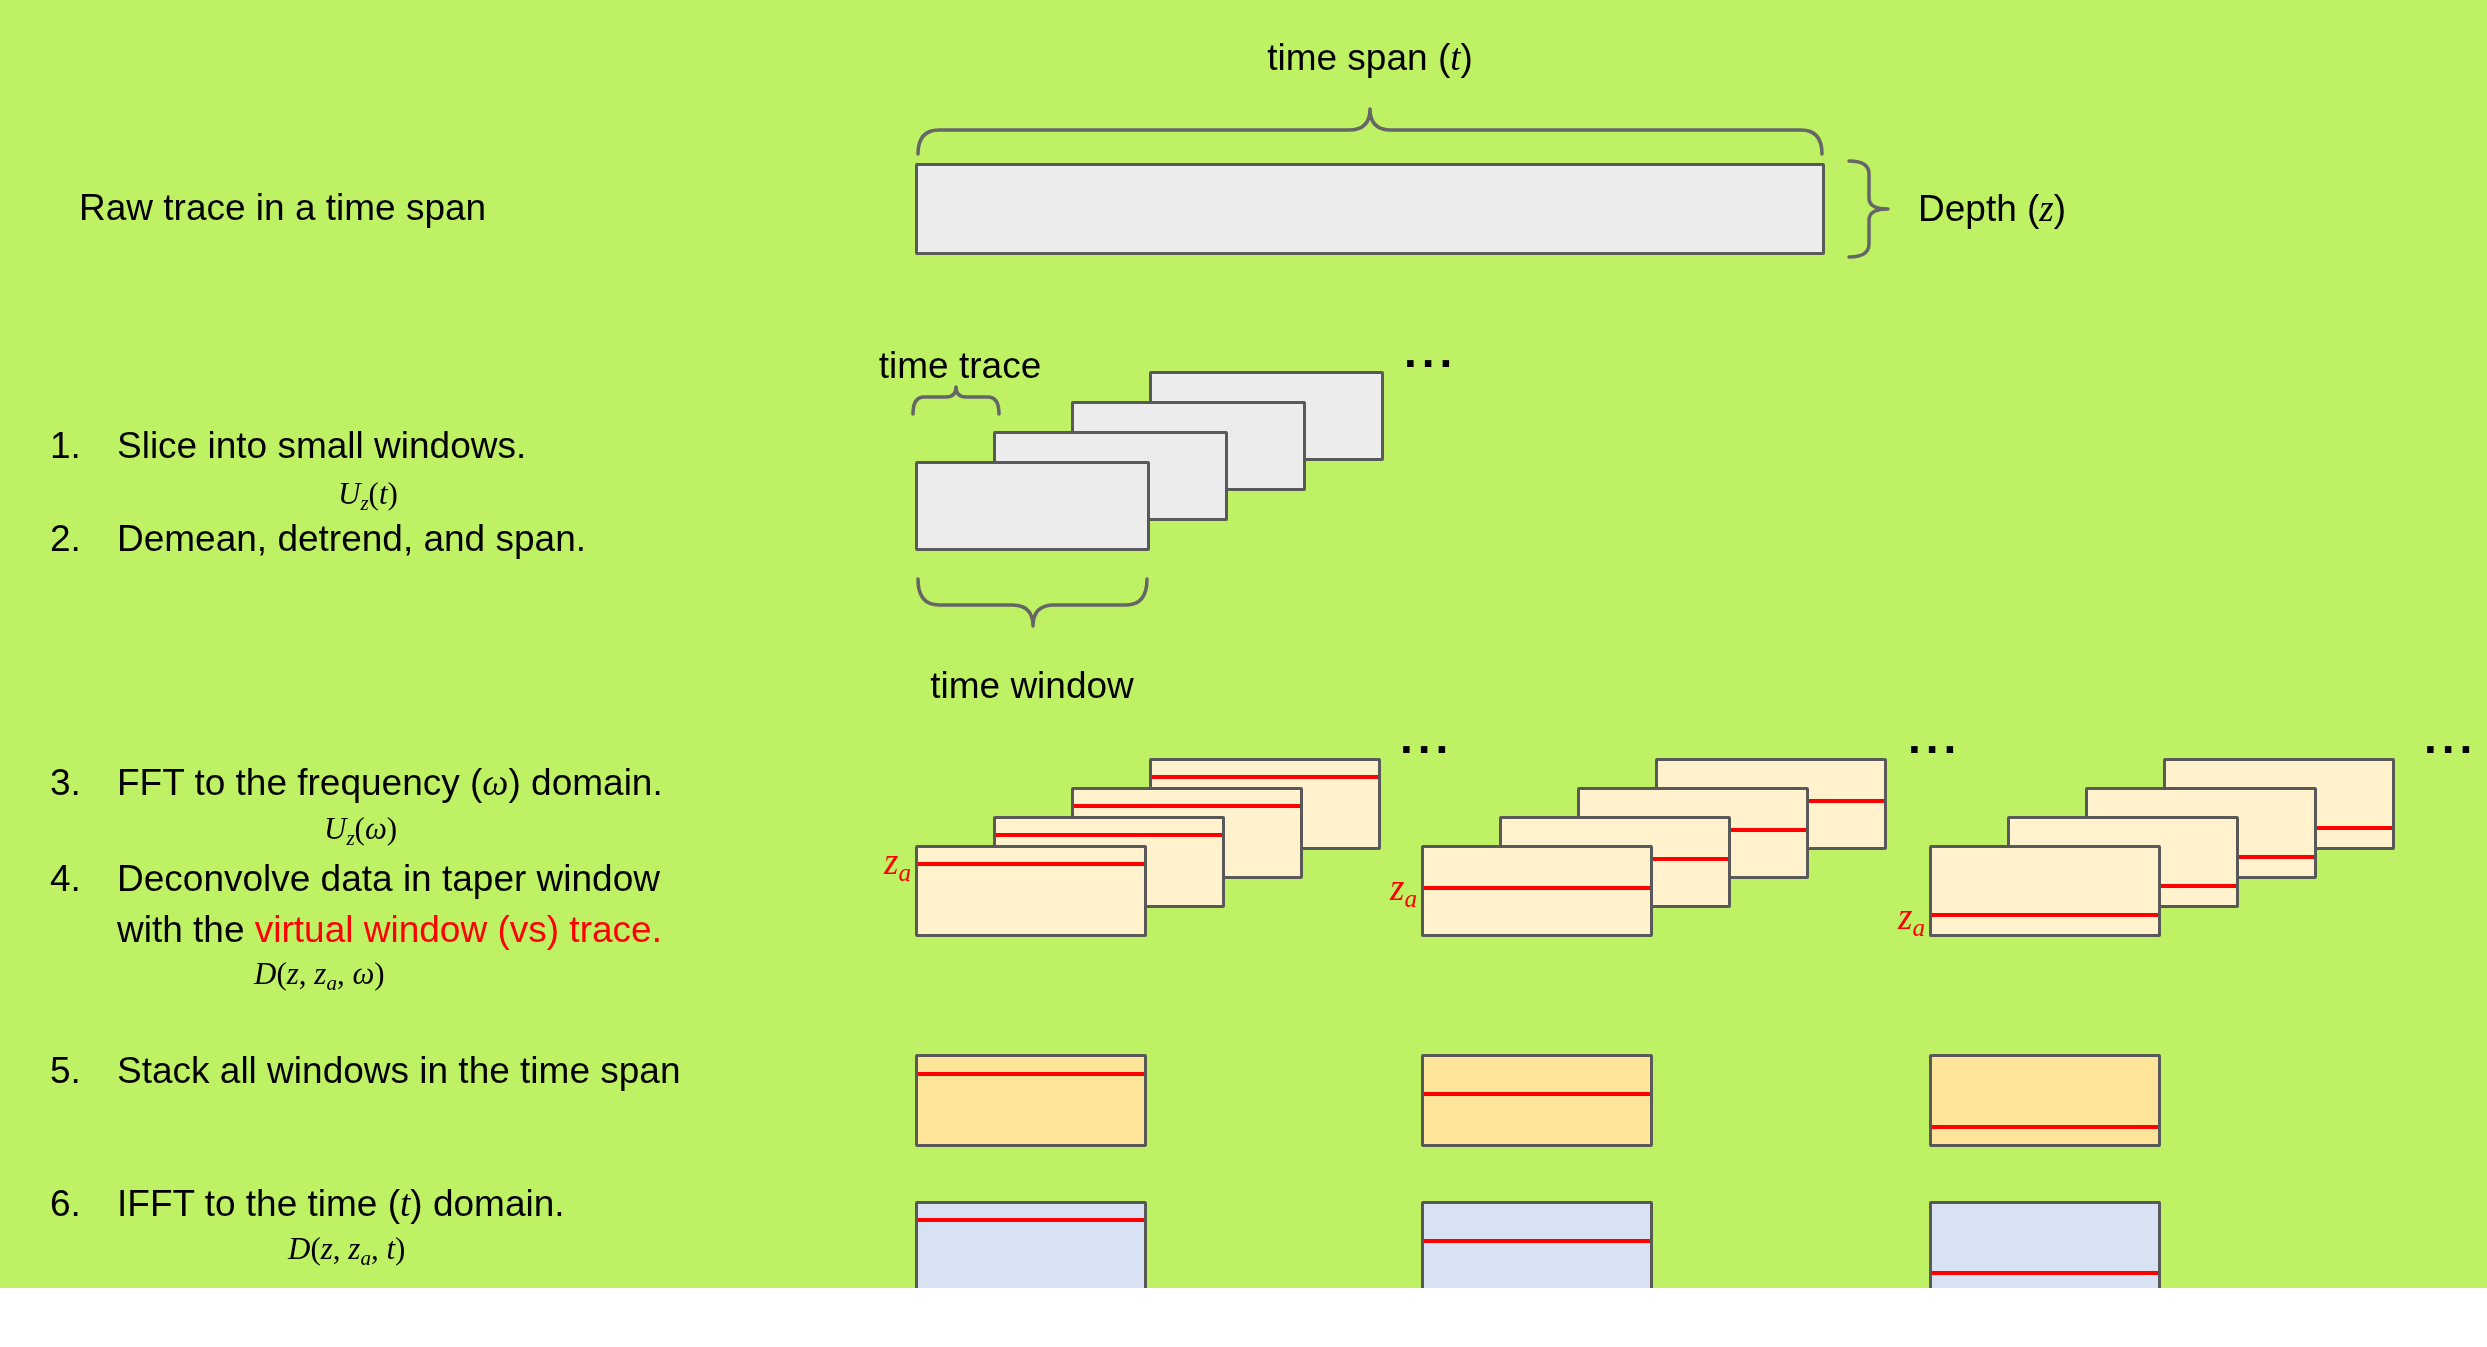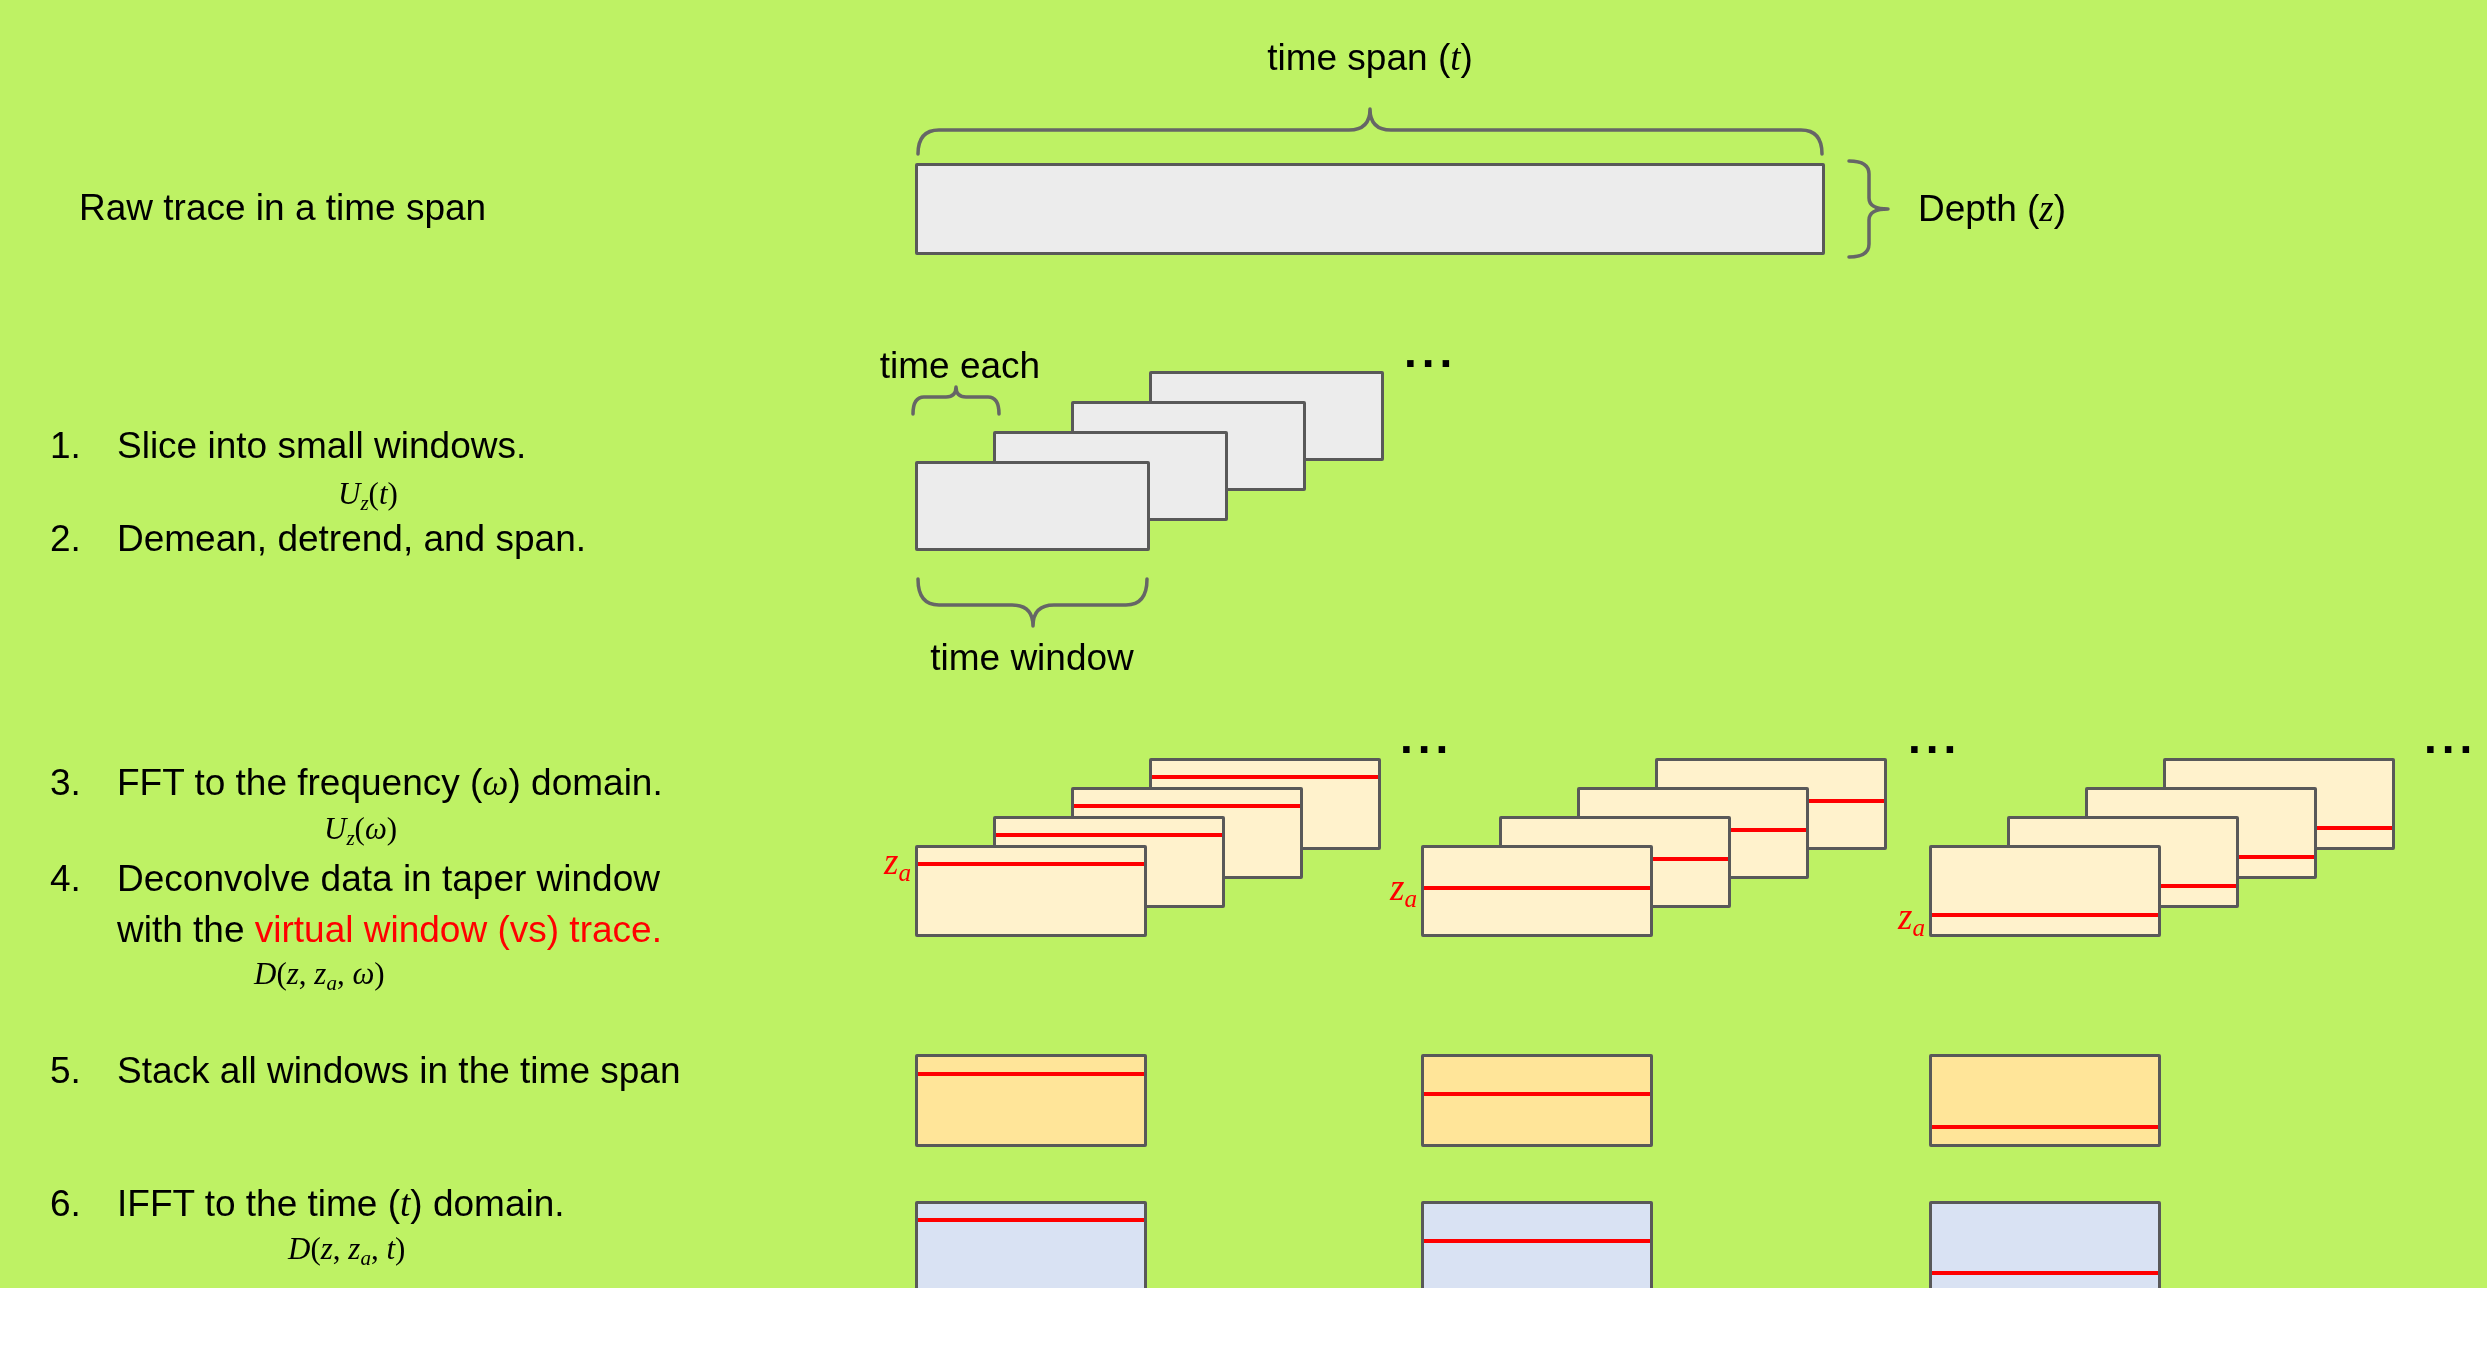--- a/index.html
+++ b/index.html
@@ -31,28 +31,28 @@
   <div class="abs t center" style="left:1170px;top:36px;width:400px">time span (<i>t</i>)</div>
   <svg class="brace" style="left:915px;top:104px" width="910" height="52" viewBox="0 0 910 52">
     <path d="M3 50 Q3 26 24 26 L434 26 Q455 26 455 5 Q455 26 476 26 L886 26 Q907 26 907 50"></path>
   </svg>
   <div class="abs t" style="left:79px;top:186px">Raw trace in a time span</div>
   <svg class="brace" style="left:1846px;top:158px" width="52" height="102" viewBox="0 0 52 102">
     <path d="M3 3 Q23 3 23 16 L23 40 Q23 51 42 51 Q23 51 23 62 L23 86 Q23 99 3 99"></path>
   </svg>
   <div class="abs t" style="left:1918px;top:187px">Depth (<i>z</i>)</div>
 
-  <div class="abs t center" style="left:860px;top:344px;width:200px">time each</div>
+  <div class="abs t center" style="left:860px;top:344px;width:200px">time trace</div>
   <svg class="brace" style="left:910px;top:384px" width="92" height="32" viewBox="0 0 92 32">
     <path d="M3 30 Q3 13 14 13 L36 13 Q46 13 46 3 Q46 13 56 13 L78 13 Q89 13 89 30"></path>
   </svg>
   <svg class="brace" style="left:915px;top:576px" width="235" height="54" viewBox="0 0 235 54">
     <path d="M3 3 Q3 29 24 29 L97 29 Q118 29 118 50 Q118 29 139 29 L211 29 Q232 29 232 3"></path>
   </svg>
-  <div class="abs t center" style="left:882px;top:636px;width:300px">time window</div>
+  <div class="abs t center" style="left:882px;top:664px;width:300px">time window</div>
 
   <div class="line" style="top:424px">
     <span class="num">1.</span><span>Slice into small windows.</span></div>
   <div class="formula" style="left:338px;top:470px"><i>U</i><sub><i>z</i></sub>(<i>t</i>)</div>
   <div class="line" style="top:517px">
     <span class="num">2.</span><span>Demean, detrend, and span.</span></div>
   <div class="line" style="top:761px">
     <span class="num">3.</span><span>FFT to the frequency (<i>ω</i>) domain.</span></div>
   <div class="formula" style="left:324px;top:805px"><i>U</i><sub><i>z</i></sub>(<i>ω</i>)</div>
   <div class="line" style="top:857px">

